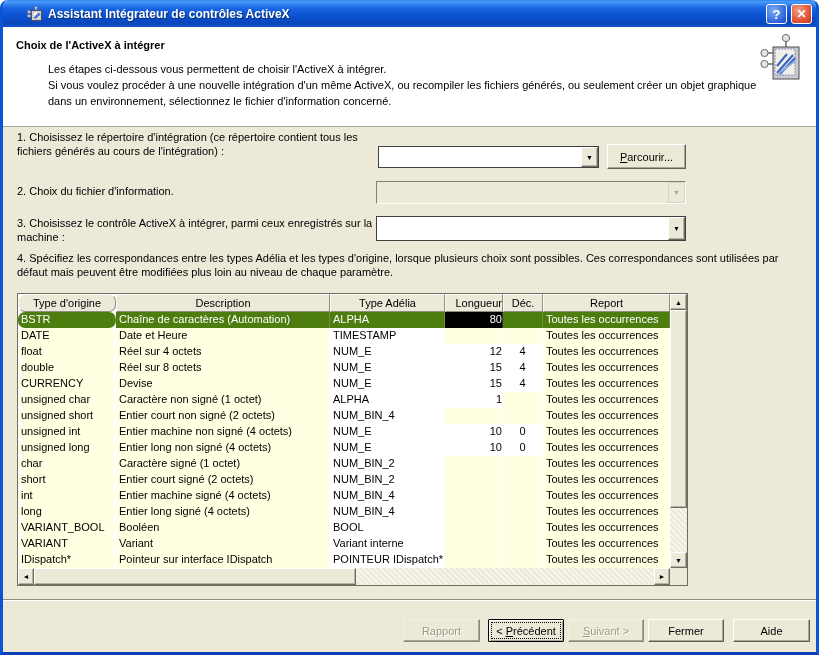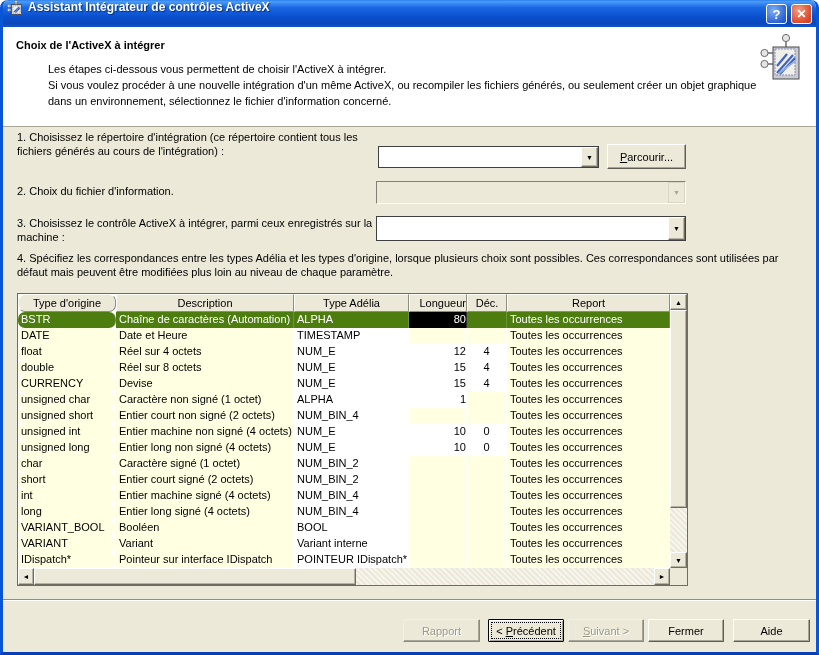--- a/index.html
+++ b/index.html
@@ -9,21 +9,21 @@
     font-family:"Liberation Sans",sans-serif;font-size:11px;color:#000;
     background:#ECE9D8;
     border-left:3px solid #0A54D6;border-right:3px solid #0A54D6;border-bottom:3px solid #0A3FB4;
     border-radius:8px 8px 0 0;overflow:hidden;
   }
   
   .titlebar{
     position:absolute;top:0;left:-3px;right:-3px;height:27px;
     background:linear-gradient(180deg,#2A80EC 0%,#4A9BF8 6%,#1B67E4 28%,#0A50CE 62%,#0A47BC 86%,#1054C6 100%);
     border-radius:8px 8px 0 0;
-    display:flex;align-items:flex-start;
+    display:flex;align-items:center;padding-left:20px;
   }
   .titlebar .win-icon{margin-left:7px;width:16px;height:16px;flex:0 0 auto;}
   .titlebar .title{
     margin-left:5px;color:#fff;font-weight:bold;font-size:12px;
     text-shadow:1px 1px 1px #08306E;white-space:nowrap;
   }
   .tb-btn{
     position:absolute;top:4px;width:21px;height:20px;border:1px solid #fff;border-radius:3px;
     color:#fff;font-weight:bold;font-size:13px;line-height:17px;text-align:center;padding:0;cursor:pointer;
   }
@@ -60,21 +60,21 @@
     background:#ECE9D8;border:1px solid;border-color:#FDFDF8 #8E8D82 #8E8D82 #FDFDF8;
     height:18px;line-height:16px;text-align:center;overflow:hidden;white-space:nowrap;flex:0 0 auto;
   }
   .tbody{width:652px;}
   .trow{display:flex;height:16px;cursor:default;}
   .tc{
     height:16px;line-height:15px;padding:0 3px;overflow:hidden;white-space:nowrap;flex:0 0 auto;
     border-right:1px solid #fff;background:#FFFFE1;
   }
   .tc.ed{background:#FFFFFF;}
-  .c0{width:98px;border-radius:7px;}.c1{width:178px;}.c2{width:115px;}
+  .c0{width:98px;border-radius:7px;}.c1{width:214px;}.c2{width:115px;}
   .c3{width:58px;text-align:right;padding-right:0;}
   .c4{width:40px;text-align:center;}
   .c5{width:176px;flex:1 1 auto;}
   .trow.selected .tc{background:#4d7c0f;color:#fff;border-right-color:rgba(255,255,255,.18);}
   .trow.selected .tc.fld{background:#000000;}
   
   .vscroll{position:absolute;top:0;right:0;bottom:17px;width:17px;background:#F3F1E6;}
   .hscroll{position:absolute;left:0;bottom:0;right:17px;height:17px;background:#F3F1E6;}
   .sb-corner{position:absolute;right:0;bottom:0;width:17px;height:17px;background:#ECE9D8;}
   .sb-btn,.sb-thumb{

